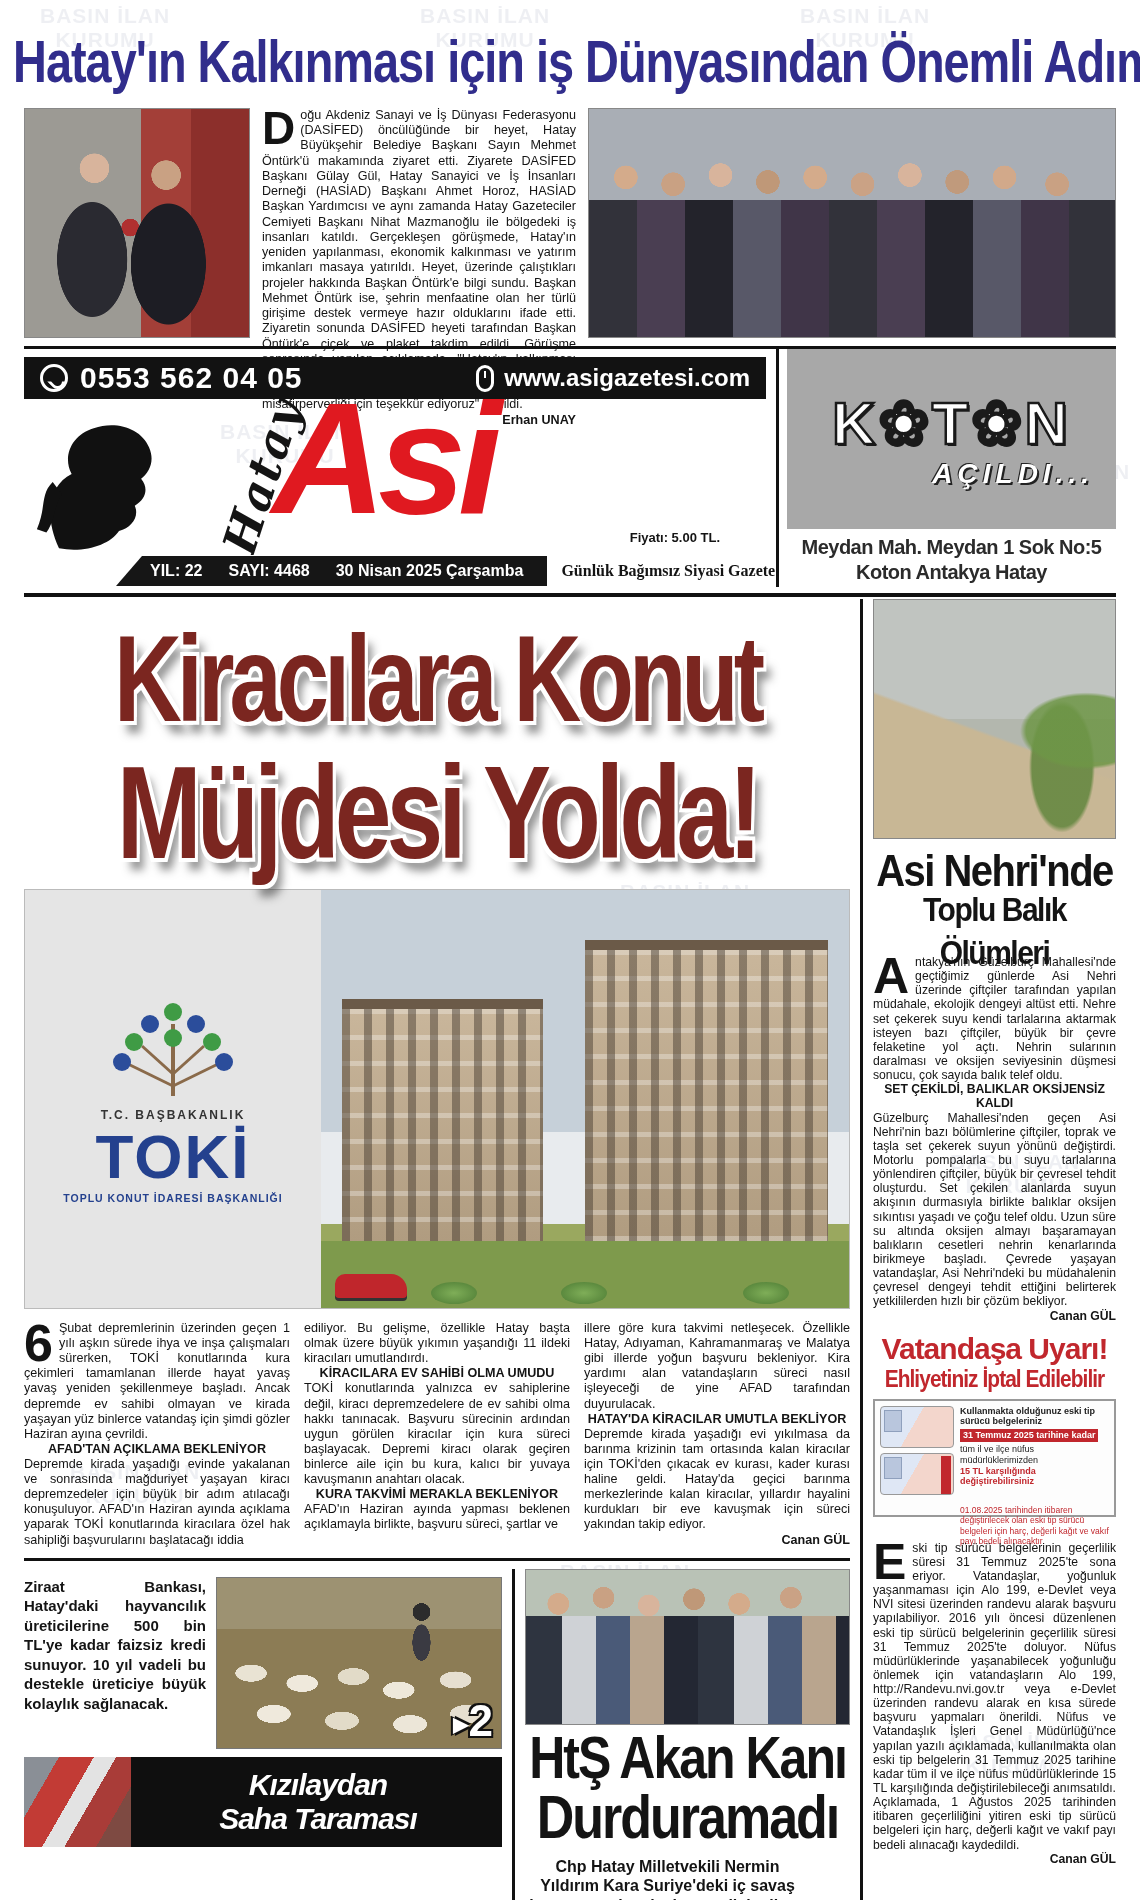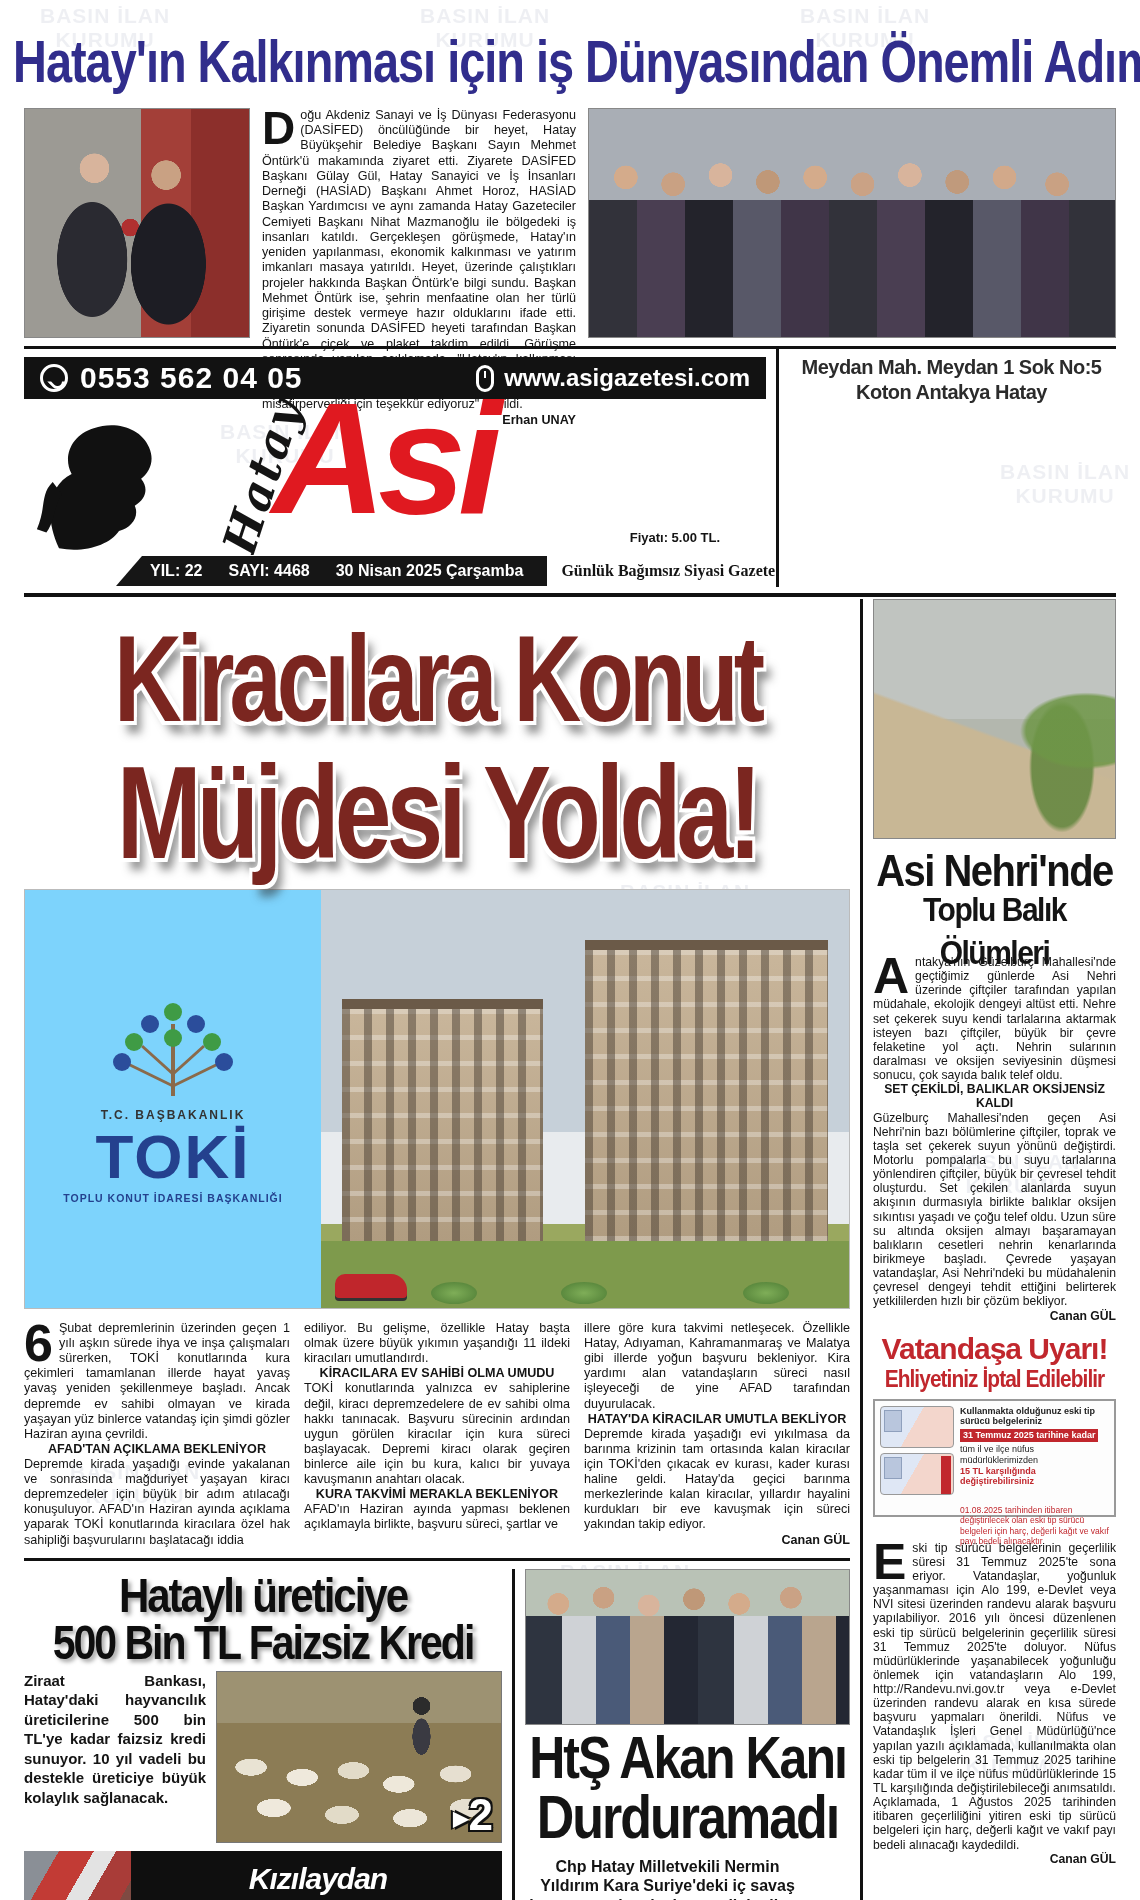--- a/index.html
+++ b/index.html
@@ -111,21 +111,21 @@
 
   .main-headline { text-align:center; color:#7b2620; font-weight:800; letter-spacing:-5px; height:276px; }
   .main-headline .hl {
     display:block; transform:scale(1,1.3); transform-origin:center top;
     text-shadow:-3px -3px 0 #fff,3px -3px 0 #fff,-3px 3px 0 #fff,3px 3px 0 #fff,7px 9px 7px rgba(40,40,40,.5);
   }
   .main-headline .l1 { font-size:94px; line-height:124px; }
   .main-headline .l2 { font-size:102px; line-height:138px; }
 
   .toki-wrap { height:420px; display:flex; margin-top:14px; border:1px solid #bbb; }
-  .toki-left { width:296px; background:#7dd3fc; display:flex; flex-direction:column; align-items:center; justify-content:center; gap:4px; }
+  .toki-left { width:296px; background:#e5e5e5; display:flex; flex-direction:column; align-items:center; justify-content:center; gap:4px; }
   .toki-tc { font-size:12px; letter-spacing:2px; color:#333; font-weight:bold; }
   .toki-name { font-size:62px; font-weight:800; color:#24418e; letter-spacing:2px; line-height:1; }
   .toki-sub { font-size:10.5px; color:#24418e; font-weight:bold; letter-spacing:1px; }
   .toki-right { flex:1; position:relative; background:linear-gradient(#c6d0d9 0 58%, #e8ebee 58% 80%, #9aa85f 80% 84%, #7e9a4c 84% 100%); overflow:hidden; }
   .bldg { position:absolute; border-top:10px solid #6b5a48;
     background:
       repeating-linear-gradient(90deg, rgba(60,50,40,.45) 0 8px, transparent 8px 22px),
       repeating-linear-gradient(180deg, rgba(255,255,255,.3) 0 5px, transparent 5px 26px),
       linear-gradient(#c9b69b,#b09c80);
   }
@@ -277,20 +277,24 @@
       <div class="yil-row">
         <div class="yil-bar">
           <span>YIL: 22</span>
           <span>SAYI: 4468</span>
           <span>30 Nisan 2025 Çarşamba</span>
         </div>
         <span class="slogan">Günlük Bağımsız Siyasi Gazete</span>
       </div>
     </div>
     <div class="m-right">
+      <div class="koton-box">
+        <div class="koton-logo">K❀T❀N</div>
+        <div class="koton-acildi">AÇILDI...</div>
+      </div>
       <div class="koton-addr">
         <span>Meydan Mah. Meydan 1 Sok No:5</span><br>
         <span>Koton Antakya Hatay</span>
       </div>
     </div>
   </div>
 
   <div class="rule4"></div>
 
   <div class="main-row">
@@ -353,24 +357,20 @@
             <div class="p sub">HATAY'DA KİRACILAR UMUTLA BEKLİYOR</div>
             <div class="p p">Depremde kirada yaşadığı evi yıkılmasa da barınma krizinin tam ortasında kalan kiracılar için TOKİ'den çıkacak ev kurası, kader kurası haline geldi. Hatay'da geçici barınma merkezlerinde kalan kiracılar, yıllardır hayalini kurdukları bir eve kavuşmak için süreci yakından takip ediyor.</div>
             <div class="p by">Canan GÜL</div>
           </div>
       </div>
 
       <div class="bottom-rule"></div>
 
       <div class="bottom-row">
         <div class="credit">
-          <div class="credit-headline">
-            <span class="hl l1">Hataylı üreticiye</span>
-            <span class="hl l2">500 Bin TL Faizsiz Kredi</span>
-          </div>
           <div class="credit-body-row">
             <div class="credit-text">Ziraat Bankası, Hatay'daki hayvancılık üreticilerine 500 bin TL'ye kadar faizsiz kredi sunuyor. 10 yıl vadeli bu destekle üreticiye büyük kolaylık sağlanacak.</div>
             <div class="sheep-photo">
               <div class="page-badge badge-2"><span class="tri">▶</span><span>2</span></div>
             </div>
           </div>
           <div class="kizilay-band">
             <div class="kiz-photo"></div>
             <div class="kiz-text">
               <span>Kızılaydan</span><br>

